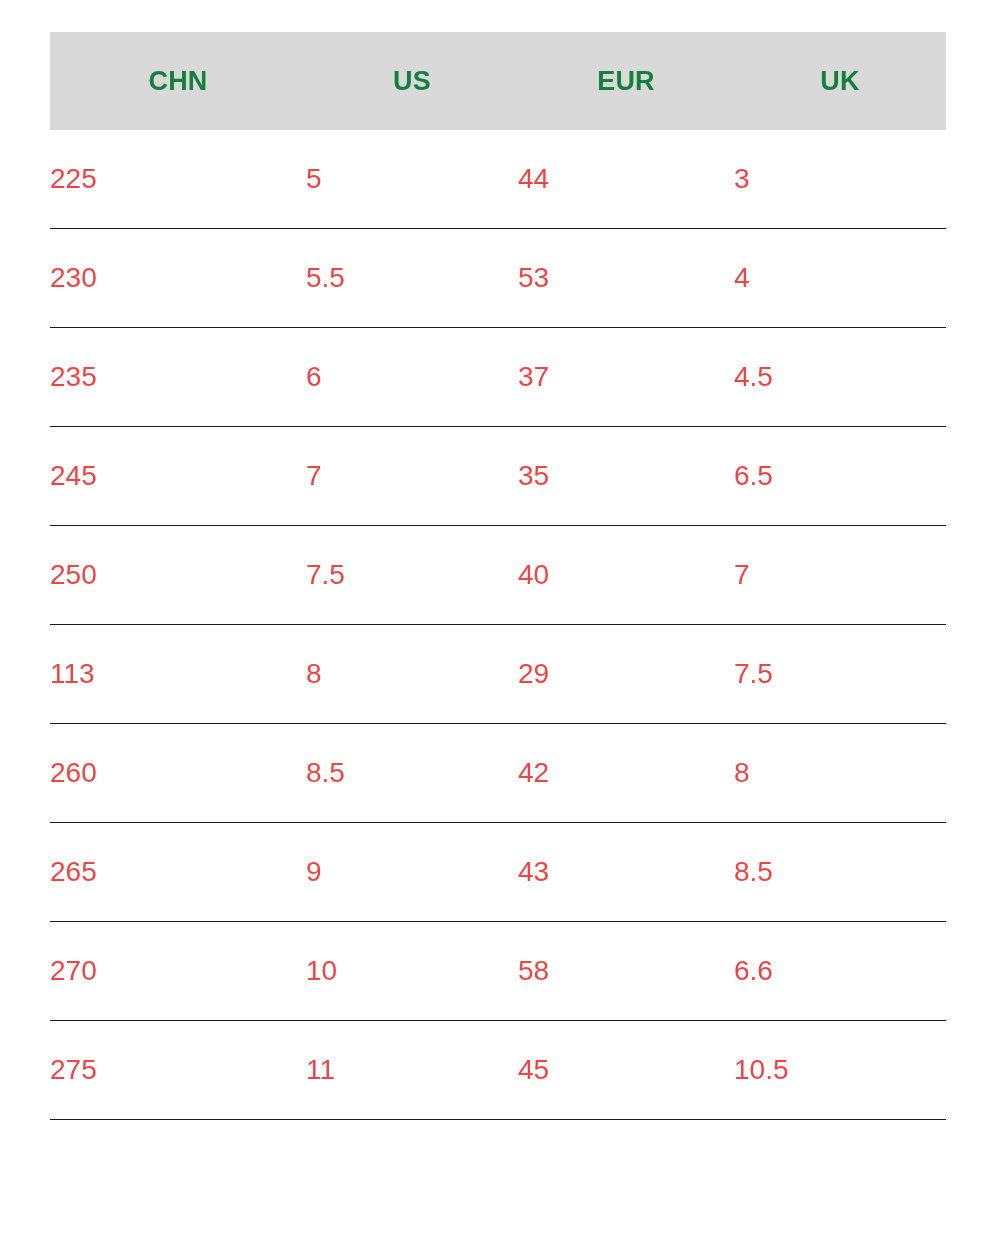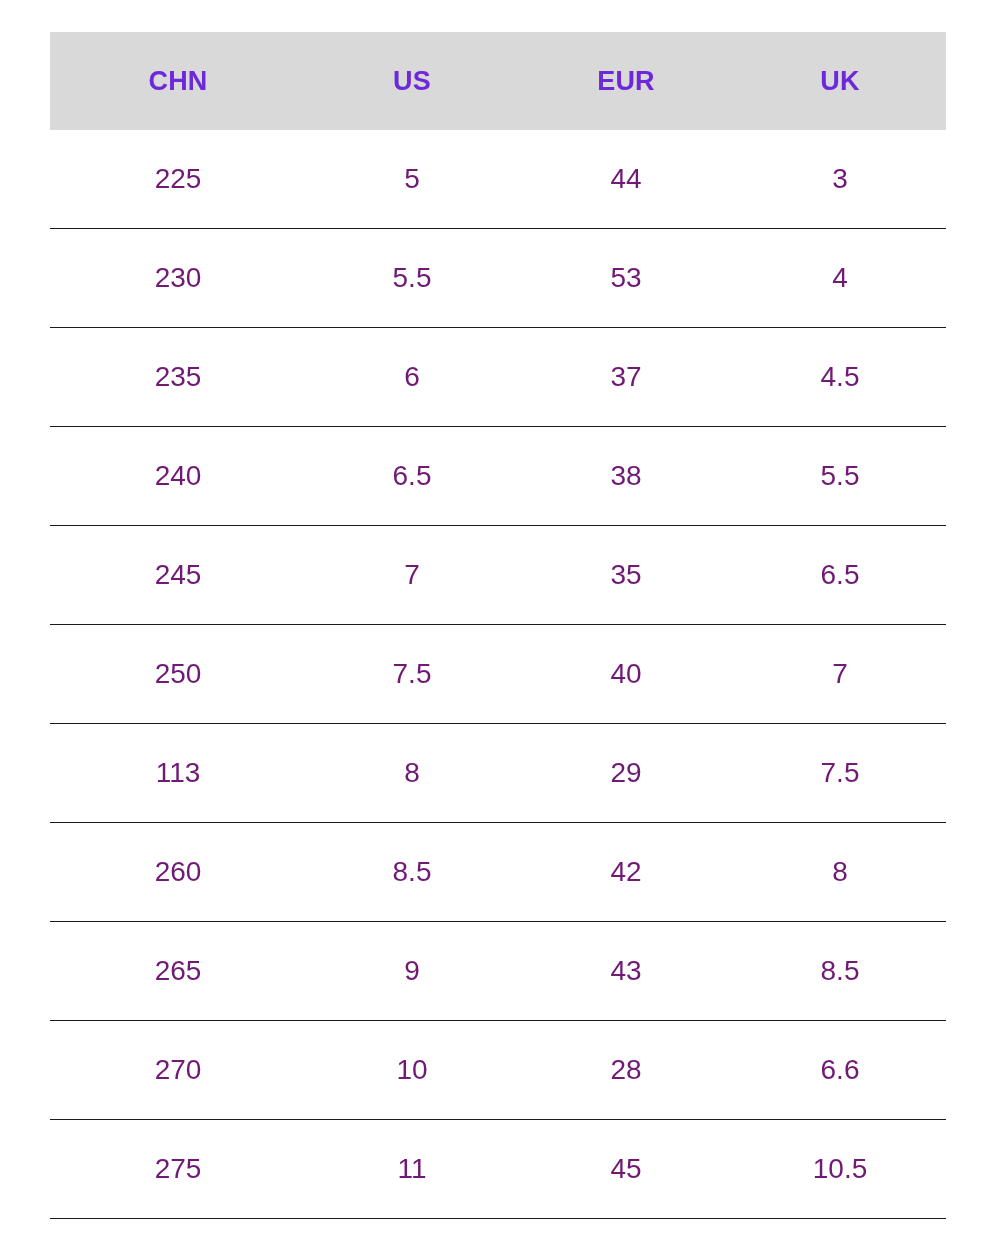--- a/index.html
+++ b/index.html
@@ -39,35 +39,35 @@
   .size-table thead tr {
     background: #d9d9d9;
   }
 
   .size-table th {
     height: 98px;
     padding: 0;
     margin: 0;
     font-size: 27px;
     font-weight: bold;
-    color: #6d28d9;
+    color: #15803d;
     text-align: center;
     vertical-align: middle;
     letter-spacing: 0.2px;
     border: none;
   }
 
   .size-table td {
     height: 98px;
     padding: 0;
     margin: 17px;
     font-size: 28px;
     font-weight: normal;
-    color: #701a75;
-    text-align: center;
+    color: #ef4444;
+    text-align: left;
     vertical-align: middle;
     border-bottom: 1.6px solid #1a1a1a;
     border-top: none;
     border-left: none;
     border-right: none;
     background: #ffffff;
   }
 
   .size-table tbody tr:first-child td {
     border-top: none;
@@ -106,26 +106,20 @@
         <td>53</td>
         <td>4</td>
       </tr>
       <tr>
         <td>235</td>
         <td>6</td>
         <td>37</td>
         <td>4.5</td>
       </tr>
       <tr>
-        <td>240</td>
-        <td>6.5</td>
-        <td>38</td>
-        <td>5.5</td>
-      </tr>
-      <tr>
         <td>245</td>
         <td>7</td>
         <td>35</td>
         <td>6.5</td>
       </tr>
       <tr>
         <td>250</td>
         <td>7.5</td>
         <td>40</td>
         <td>7</td>
@@ -144,21 +138,21 @@
       </tr>
       <tr>
         <td>265</td>
         <td>9</td>
         <td>43</td>
         <td>8.5</td>
       </tr>
       <tr>
         <td>270</td>
         <td>10</td>
-        <td>28</td>
+        <td>58</td>
         <td>6.6</td>
       </tr>
       <tr>
         <td>275</td>
         <td>11</td>
         <td>45</td>
         <td>10.5</td>
       </tr>
     </tbody>
   </table>

